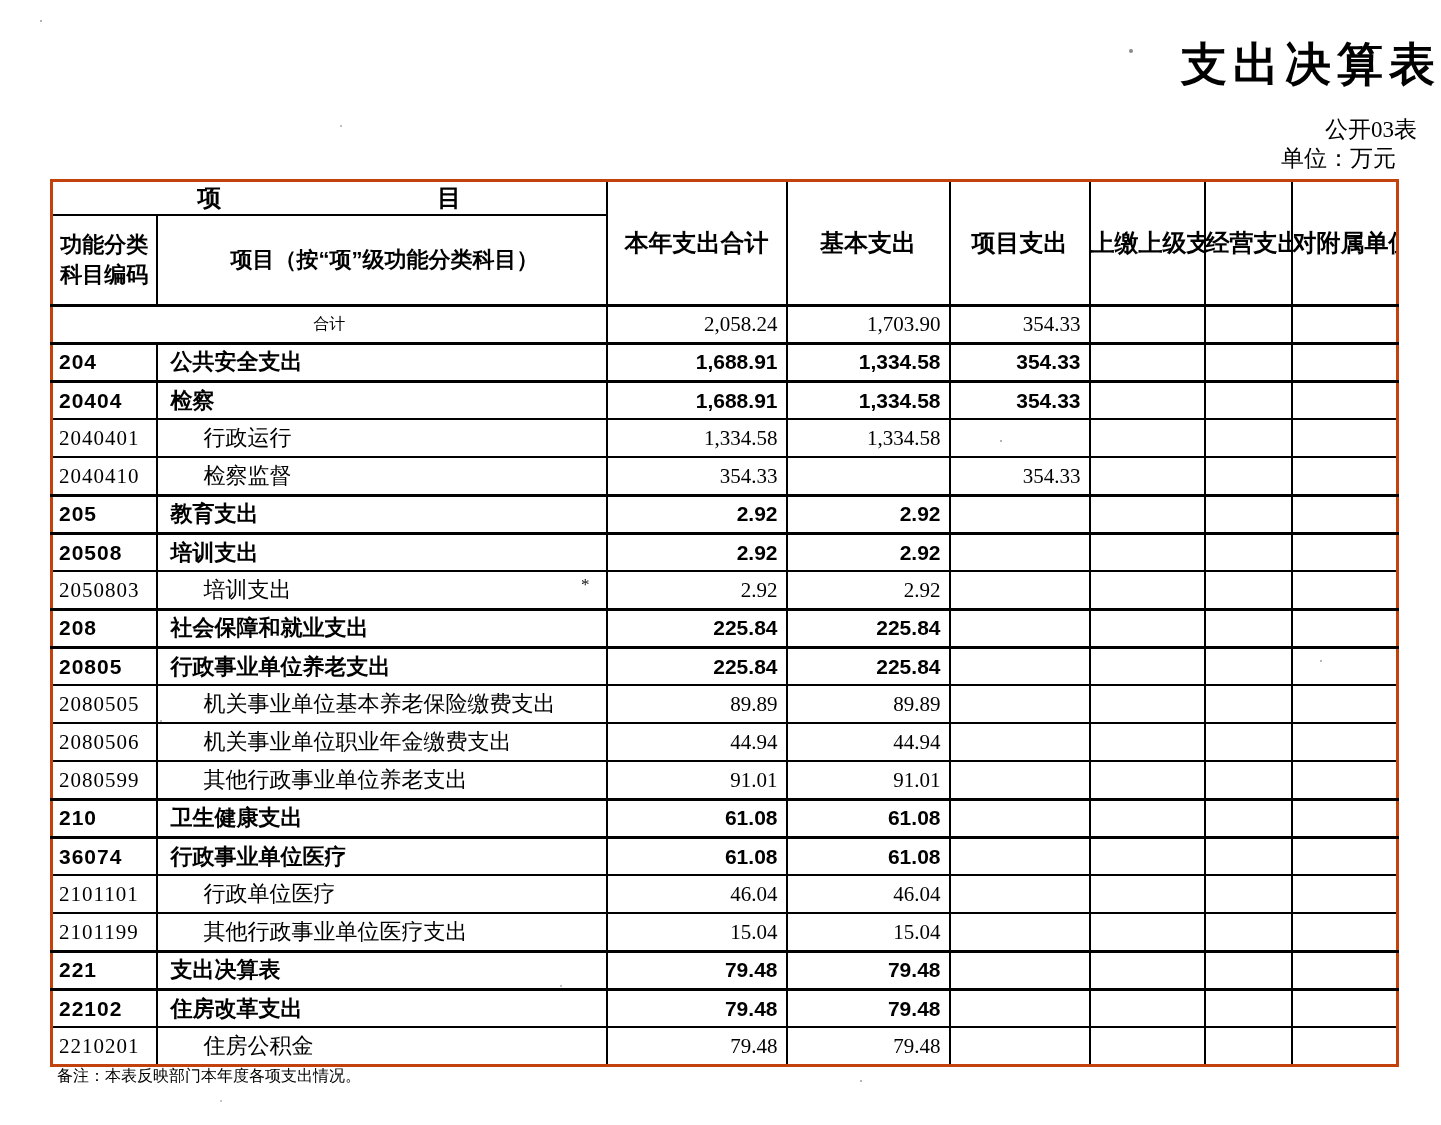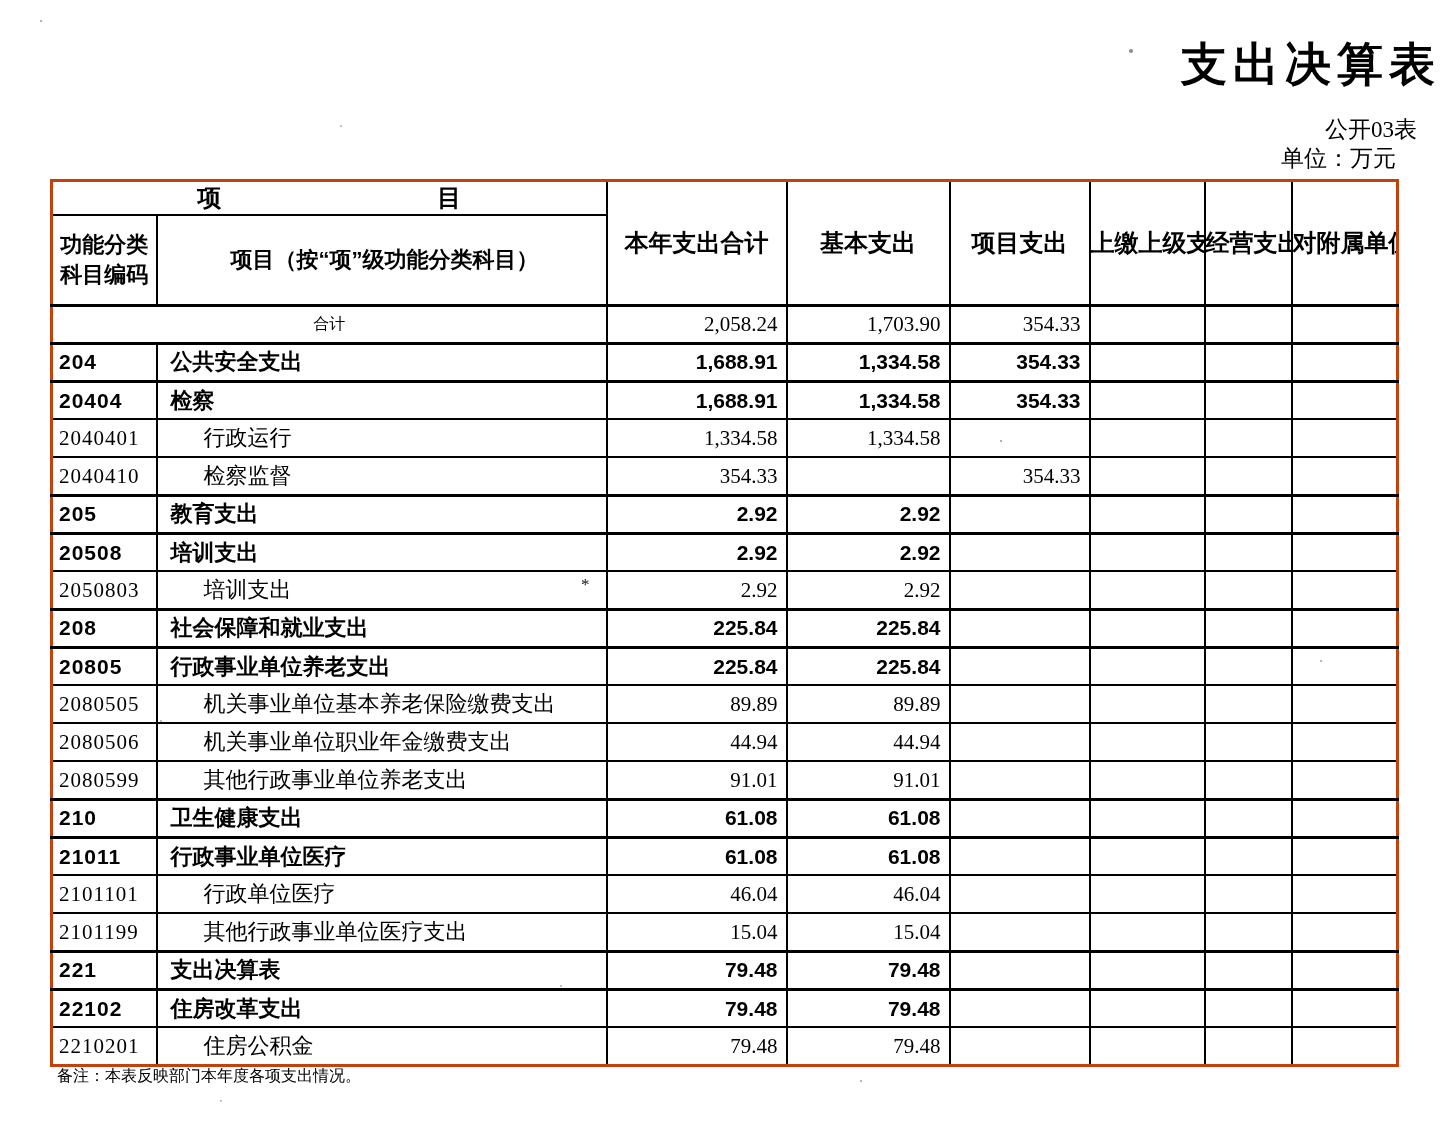--- a/index.html
+++ b/index.html
@@ -246,21 +246,21 @@
         <td class="code-cell">210</td>
         <td class="name-cell">卫生健康支出</td>
         <td class="num">61.08</td>
         <td class="num">61.08</td>
         <td class="num"></td>
         <td class="num"></td>
         <td class="num"></td>
         <td class="num"></td>
       </tr>
       <tr class="bold">
-        <td class="code-cell">21011</td>
+        <td class="code-cell">36074</td>
         <td class="name-cell">行政事业单位医疗</td>
         <td class="num">61.08</td>
         <td class="num">61.08</td>
         <td class="num"></td>
         <td class="num"></td>
         <td class="num"></td>
         <td class="num"></td>
       </tr>
       <tr class="detail">
         <td class="code-cell">2101101</td>

